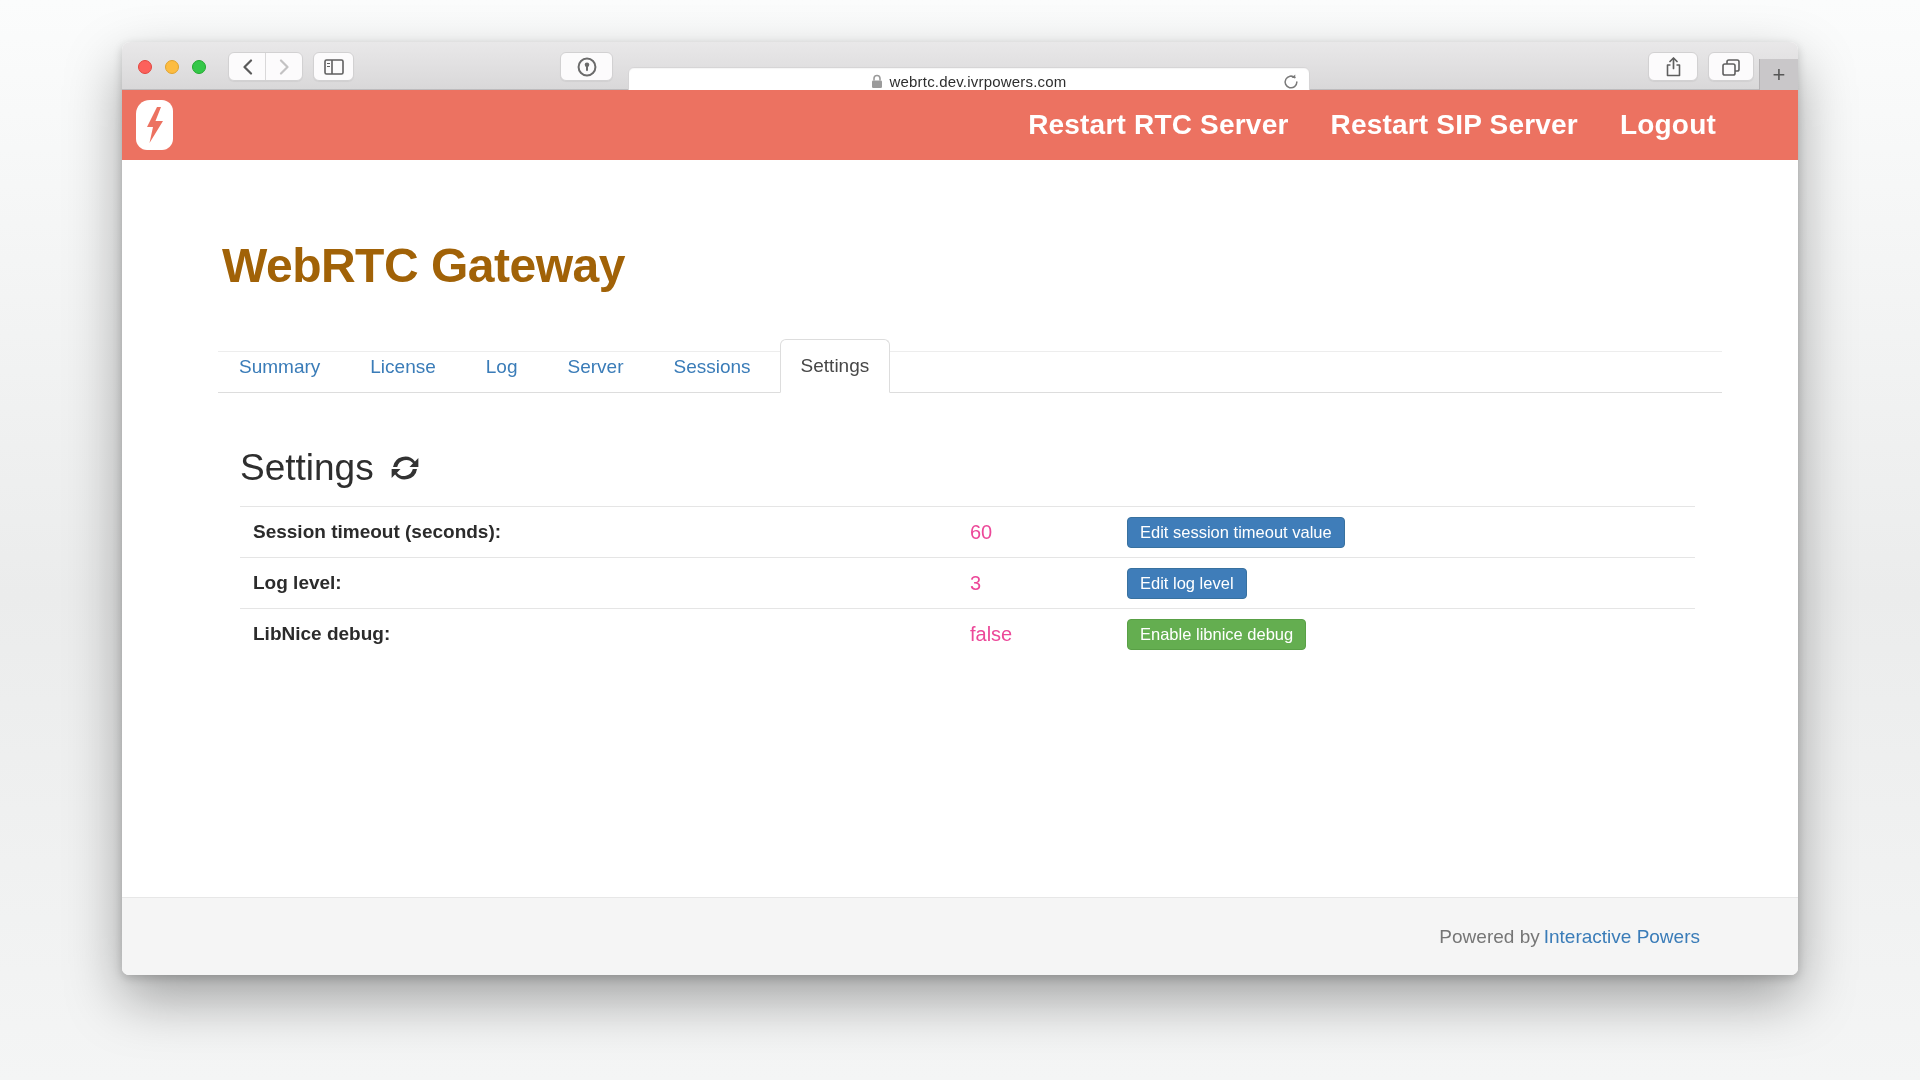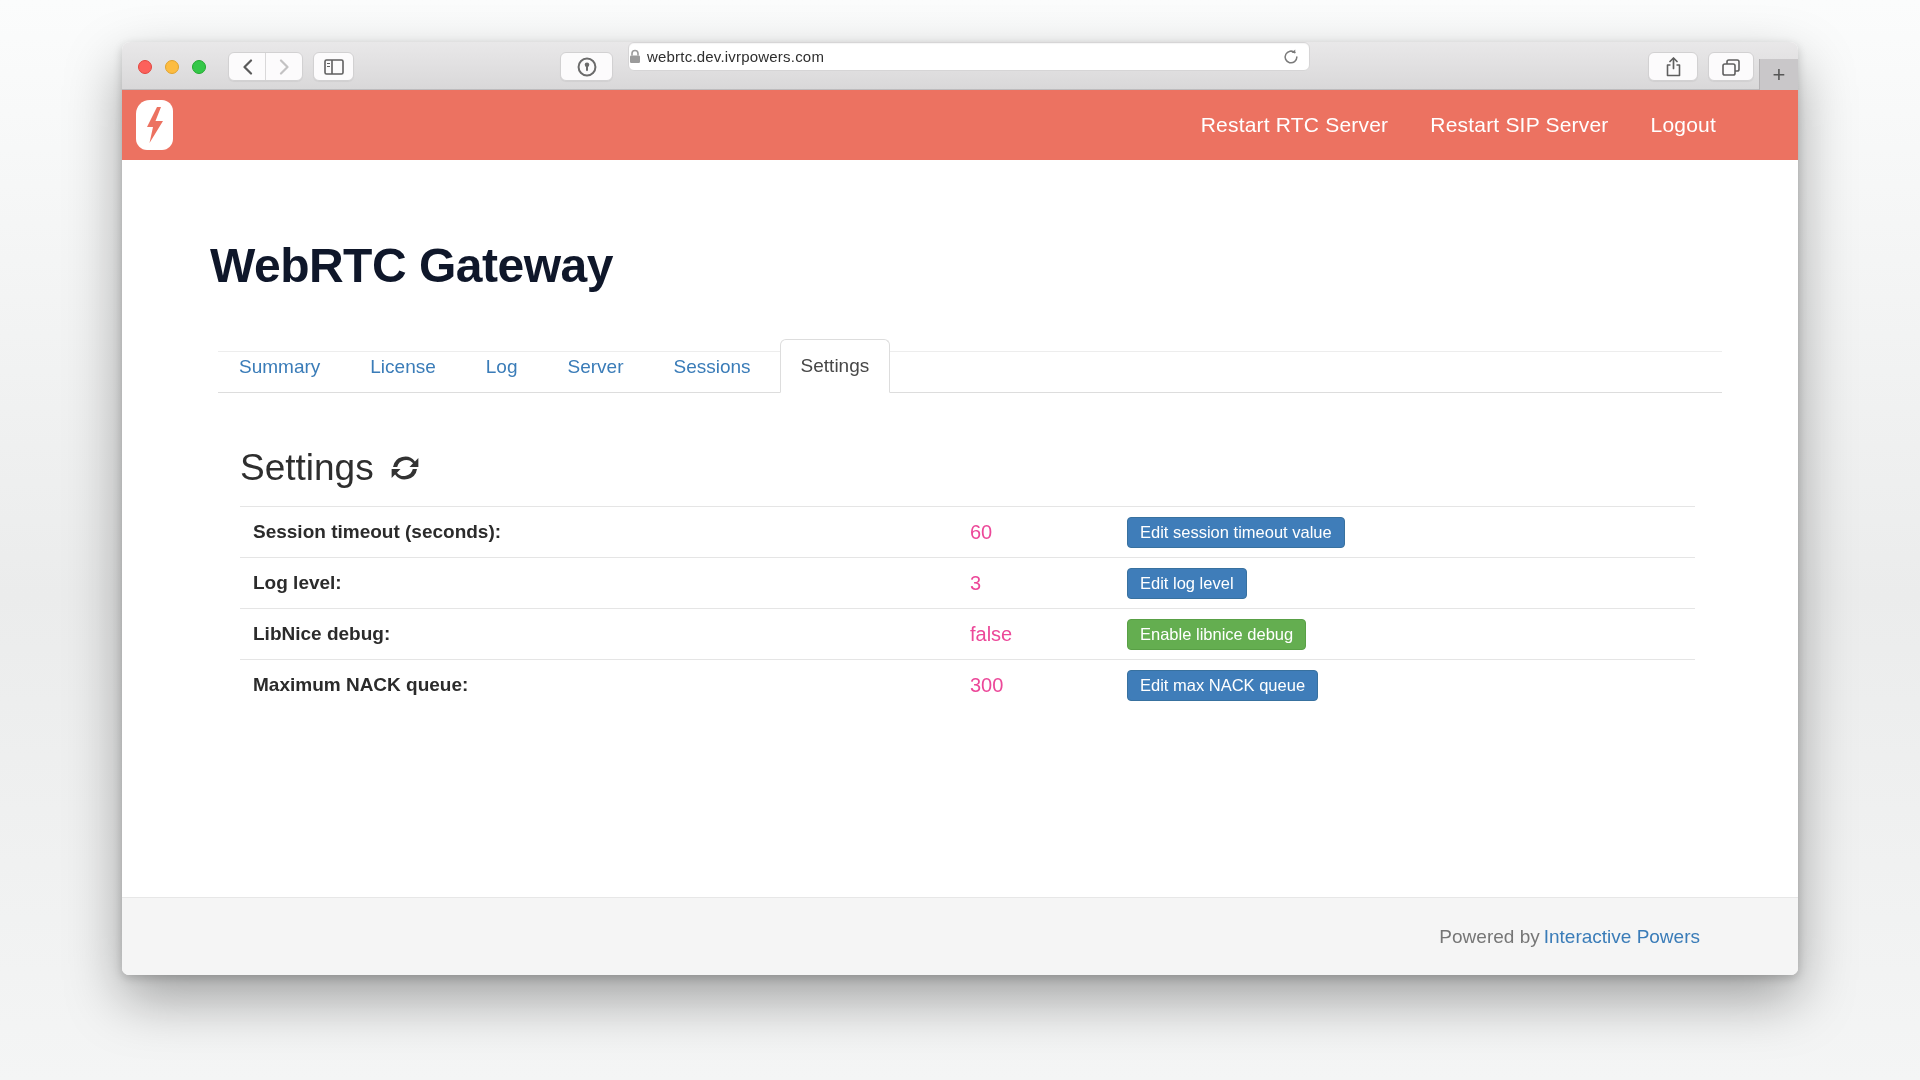--- a/index.html
+++ b/index.html
@@ -36,50 +36,50 @@
   }
   .navgroup { left:106px; width:75px; padding:0; }
   .navgroup .half { flex:1; height:100%; display:flex; align-items:center; justify-content:center; }
   .navgroup .half + .half { border-left:1px solid #d9d8d9; }
   .btn-sidebar { left:191px; width:41px; }
   .btn-key { left:438px; width:53px; }
   .btn-share { left:1526px; width:50px; }
   .btn-tabs { left:1586px; width:46px; }
 
   .urlfield {
-    position:absolute; left:506px; top:0; width:682px; height:29px;
+    position:absolute; left:506px; top:25px; width:682px; height:29px;
     background:#fff; border:1px solid #d6d5d6; border-radius:6px;
-    display:flex; align-items:center; justify-content:flex-start;
+    display:flex; align-items:center; justify-content:center;
     box-shadow:inset 0 1px 1px rgba(0,0,0,.04);
   }
   .urltext { font-size:15px; color:#2e2e2e; letter-spacing:.2px; display:flex; align-items:center; gap:6px; }
   .url-reload { position:absolute; right:9px; top:5px; }
 
   .newtab-strip {
     position:absolute; right:0; top:17px; width:39px; height:31px;
     background:#c9c7c9; border-left:1px solid #b4b2b4;
     display:flex; align-items:center; justify-content:center;
     font-size:22px; color:#575757; font-weight:300;
   }
 
   
   .appbar {
     position:absolute; left:0; top:48px; width:100%; height:70px;
     background:#ec7261; display:flex; align-items:center;
   }
   .logo { position:absolute; left:14px; top:10px; width:37px; height:50px; }
   .appnav { position:absolute; right:82px; top:0; height:70px; display:flex; align-items:center; gap:42px; }
-  .appnav .navitem { color:#fff; font-size:21px; font-weight:400; letter-spacing:.2px; cursor:pointer; }
+  .appnav .navitem { color:#fff; font-size:28px; font-weight:700; letter-spacing:.2px; cursor:pointer; }
 
   
   .content { position:absolute; left:0; top:118px; width:100%; bottom:78px; background:#fff; }
 
   .page-title {
-    position:absolute; left:88px; top:78px; font-size:48px; font-weight:800;
-    color:#0f172a; letter-spacing:-0.5px;
+    position:absolute; left:100px; top:78px; font-size:48px; font-weight:800;
+    color:#a16207; letter-spacing:-0.5px;
   }
   .page-hr { position:absolute; left:96px; top:191px; width:1504px; border-top:1px solid #ededed; }
 
   .tabs {
     position:absolute; left:96px; top:179px; width:1504px; height:54px;
     display:flex; align-items:flex-end; border-bottom:1px solid #ddd;gap:8px;
   }
   .tab {
     font-size:19px; color:#3a7cb8; padding:14px 20px; cursor:pointer;
     border:1px solid transparent; border-bottom:none; margin-bottom:-1px;
@@ -262,25 +262,20 @@
         <span class="val">3</span>
         <span class="btn btn-blue">Edit log level</span>
       </div>
 
       <div class="srow">
         <span class="lbl">LibNice debug:</span>
         <span class="val">false</span>
         <span class="btn btn-green">Enable libnice debug</span>
       </div>
 
-      <div class="srow">
-        <span class="lbl">Maximum NACK queue:</span>
-        <span class="val">300</span>
-        <span class="btn btn-blue">Edit max NACK queue</span>
-      </div>
 
     </div>
   </div>
 
   <div class="wfooter">
     <span>Powered by</span>
     <a>Interactive Powers</a>
   </div>
 
 </div>

